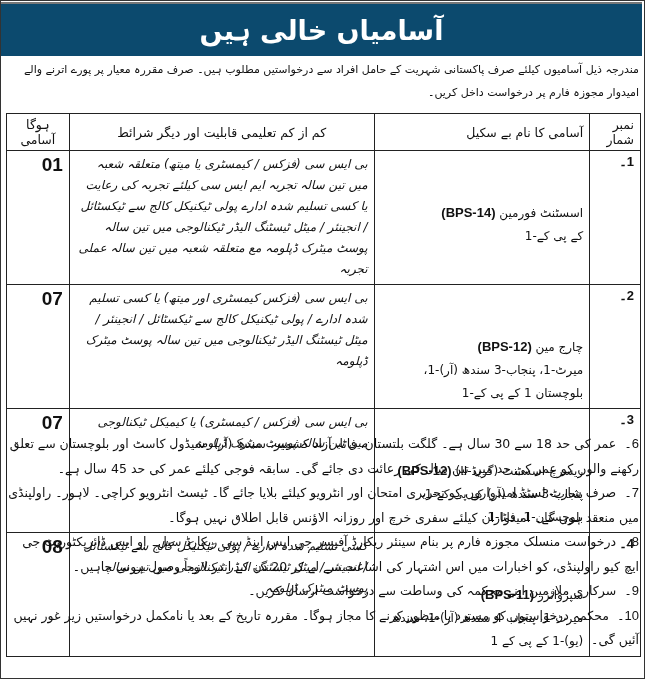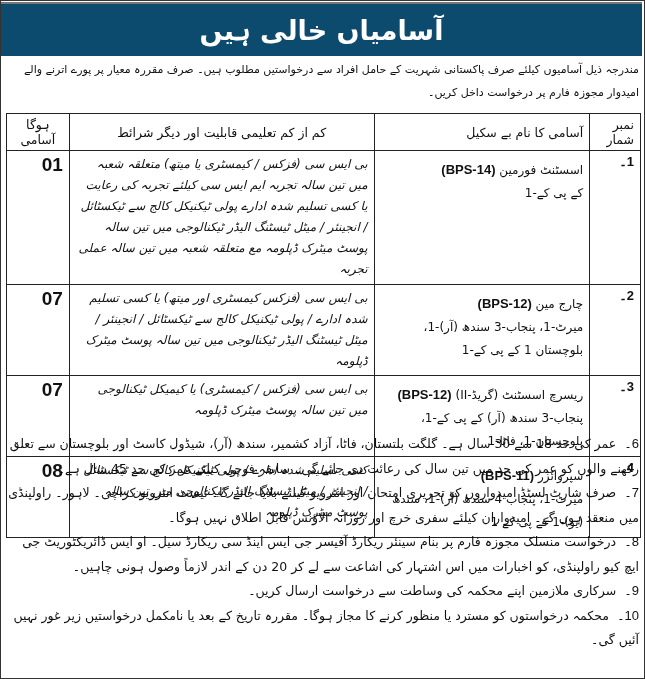--- a/index.html
+++ b/index.html
@@ -37,21 +37,21 @@
   table.jobs th.c-qual { text-align: center; }
   table.jobs th.c-count { text-align: center; }
   .c-sn { width: 38px; }
   .c-post { width: 205px; }
   .c-qual { width: 296px; }
   .c-count { width: 50px; }
   td.c-sn { font-family: "Liberation Sans", sans-serif; font-weight: bold; font-size: 13px; padding-top: 10px; }
   td.c-count { font-family: "Liberation Sans", sans-serif; font-weight: bold; font-size: 19px; text-align: center; padding-top: 10px; }
   td.c-qual { line-height: 21px; font-style: italic; }
   td.c-post { line-height: 23px; }
-  .post-name { display: block; padding-top: 4px; }
+  .post-name { display: block; padding-top: 4px; margin-top: 43px; }
   .bps { font-family: "Liberation Sans", sans-serif; font-weight: bold; direction: ltr; unicode-bidi: embed; font-size: 13px; }
   .quota { display: block; }
   .row1 td { height: 127px; }
   .row2 td { height: 80px; }
   .row3 td { height: 50px; }
   .row4 td { height: 50px; }
   .notes {
     position: absolute; left: 6px; right: 6px; top: 432px;
     direction: rtl; text-align: right; font-size: 12.5px; line-height: 24.5px;
   }

